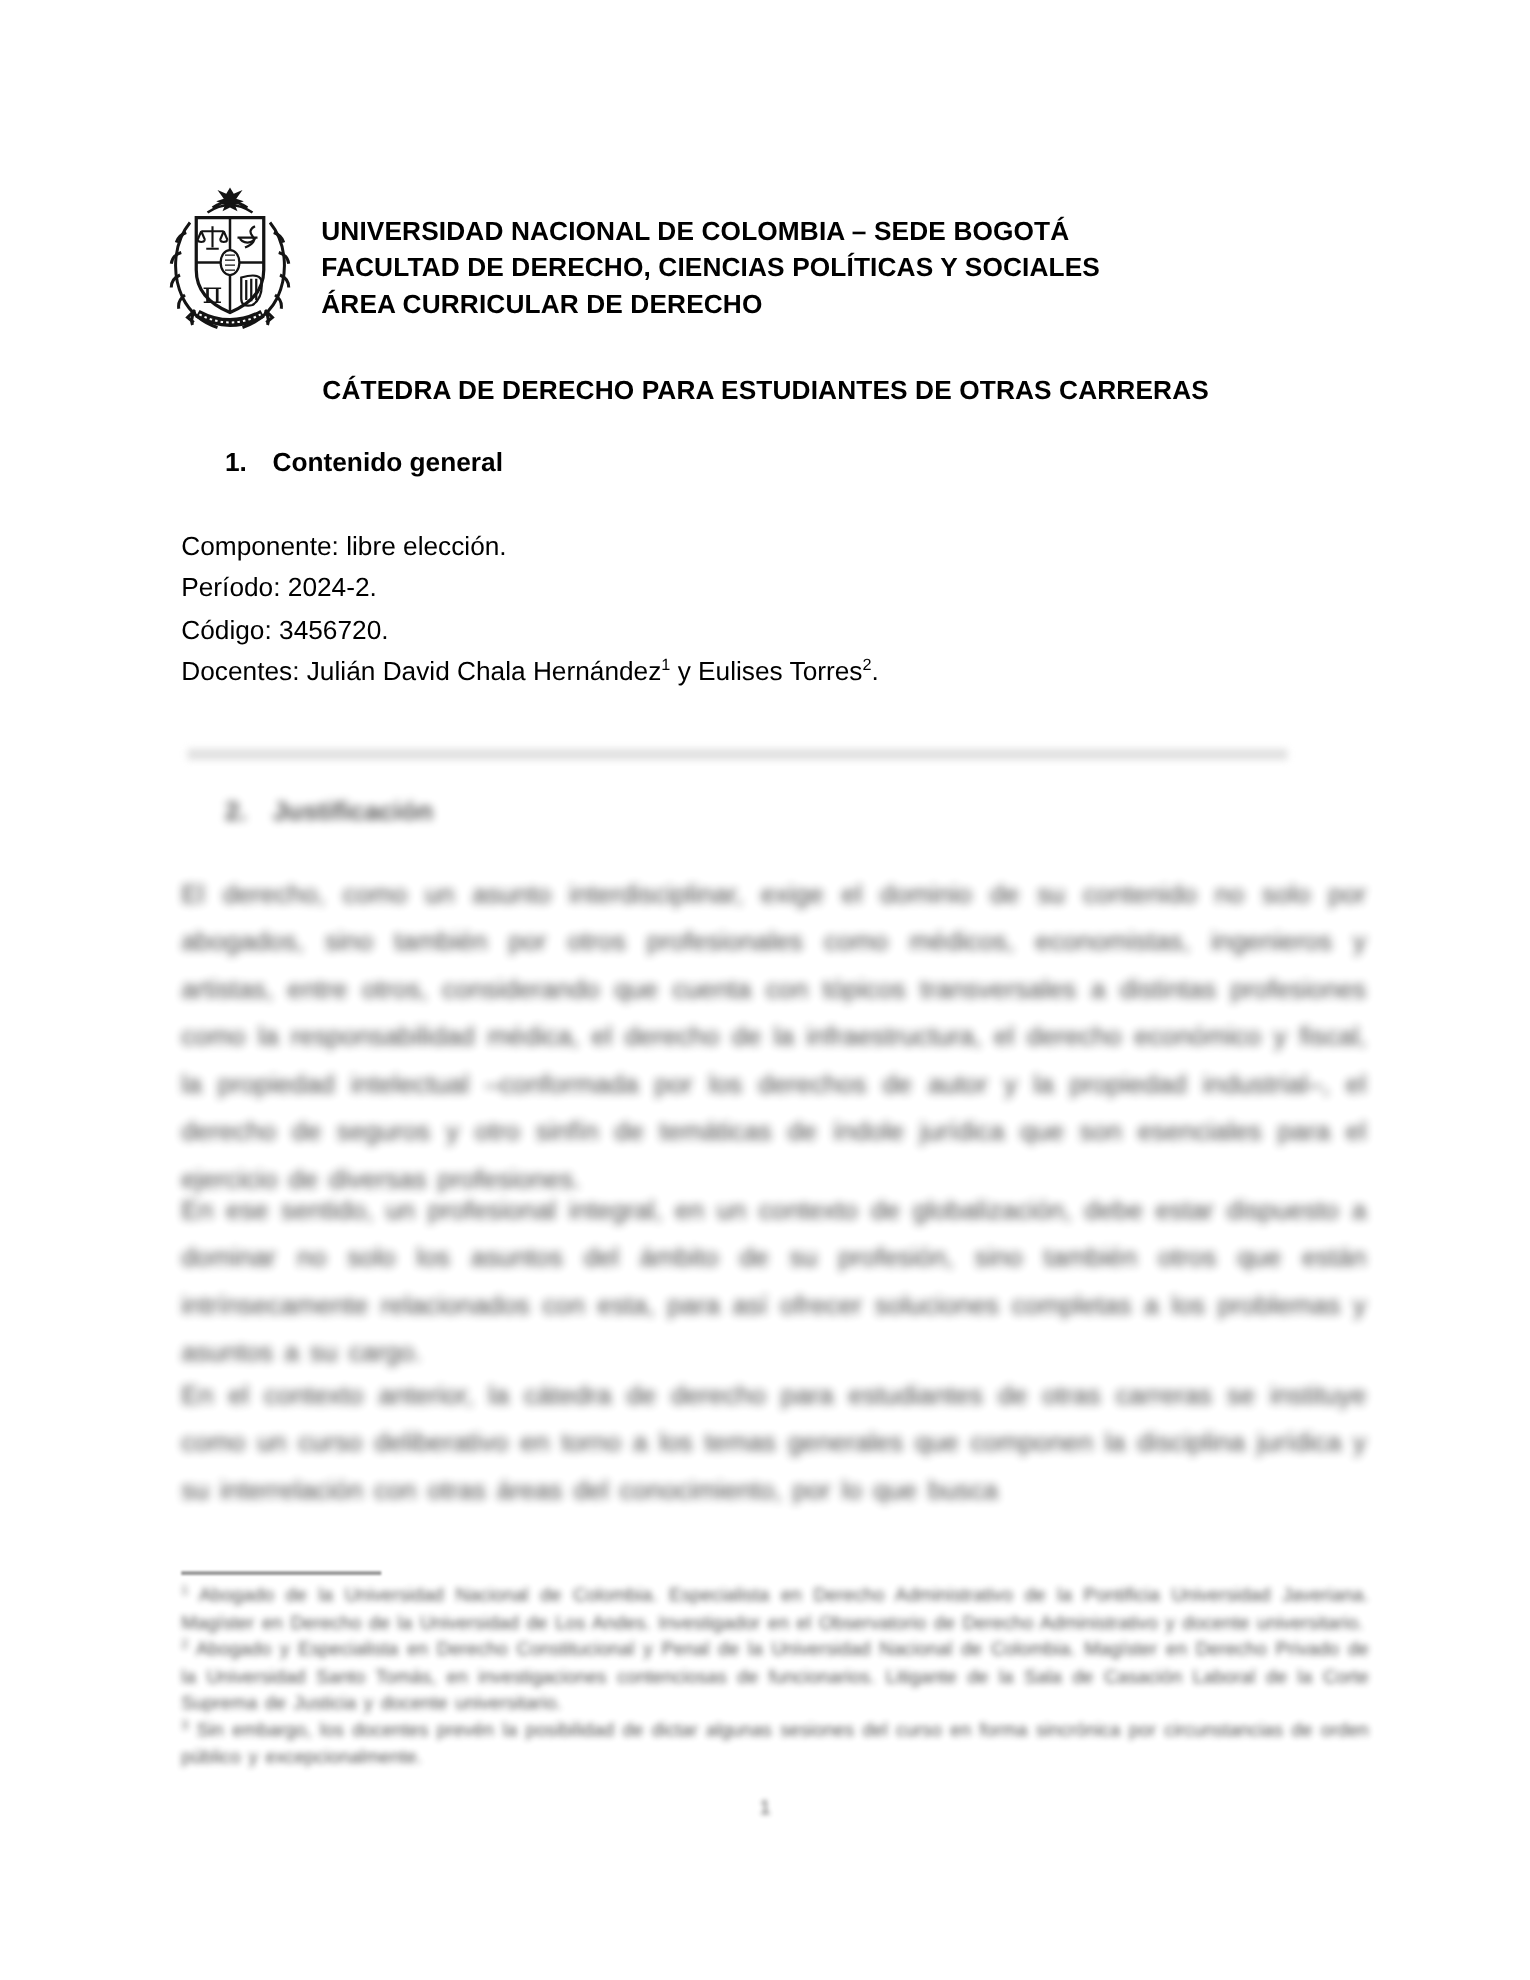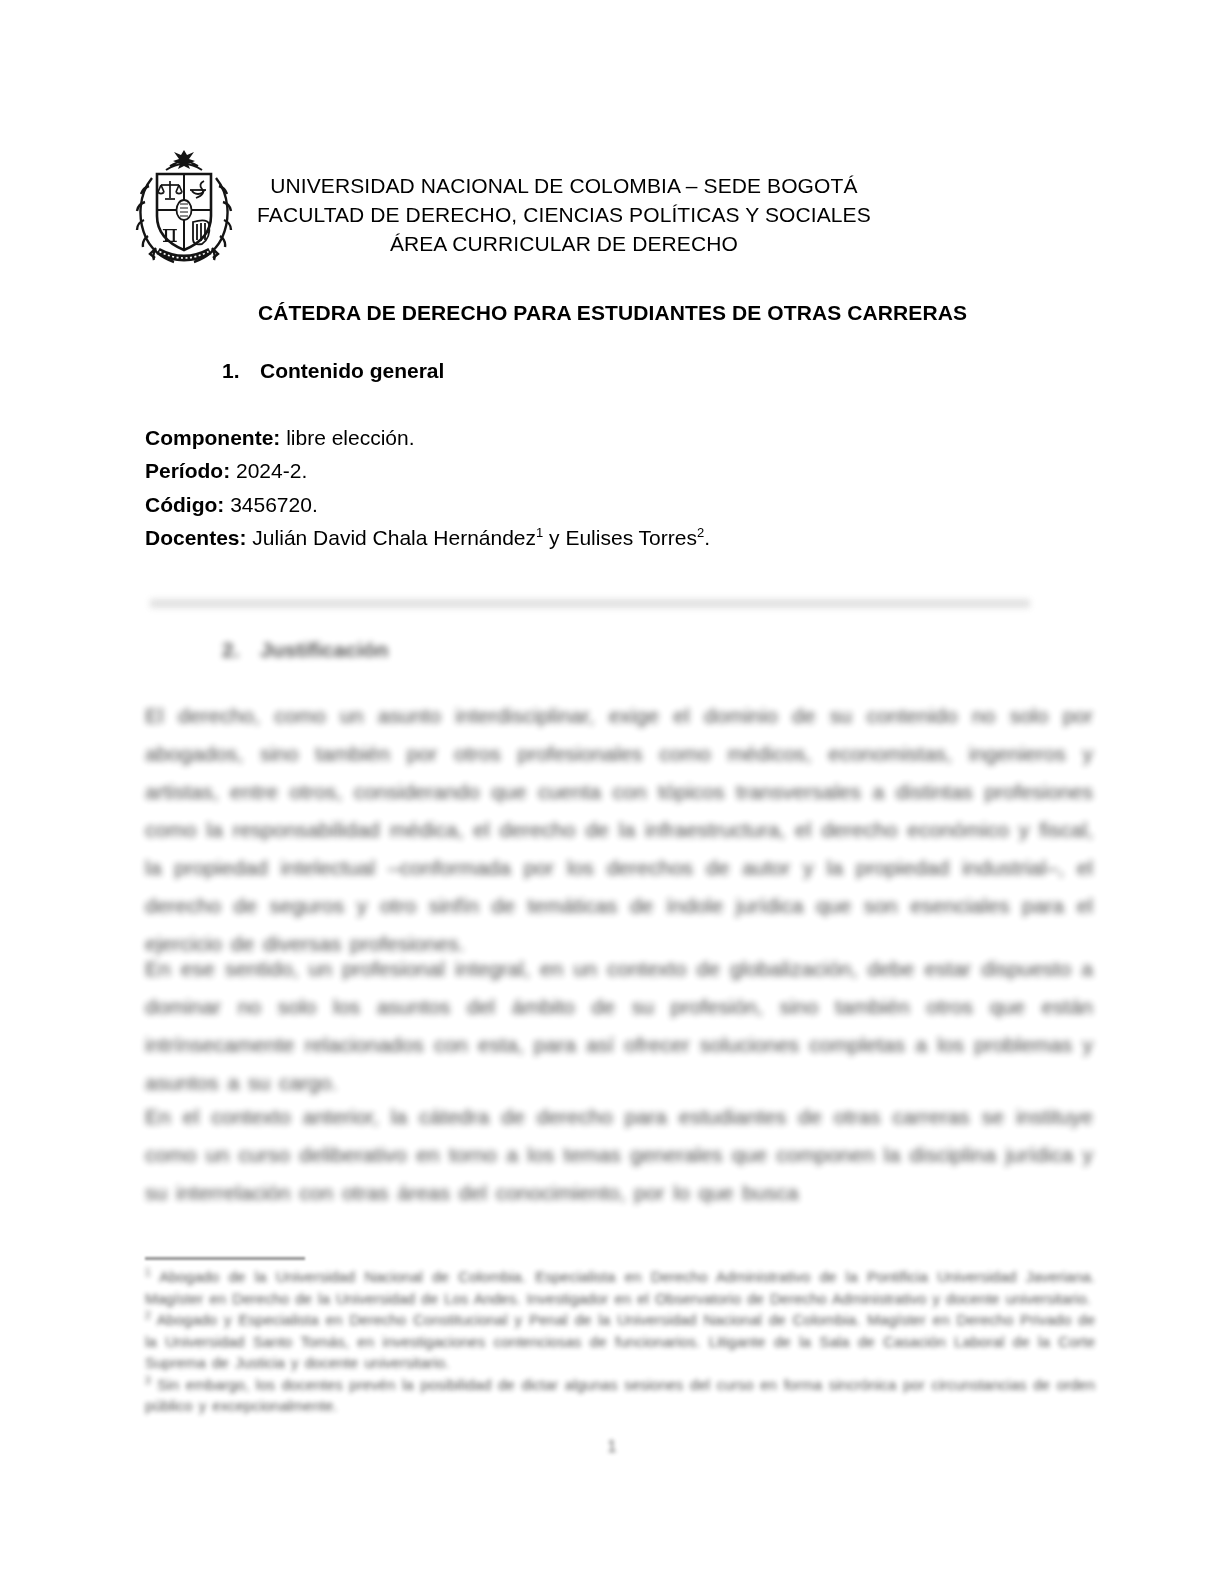--- a/index.html
+++ b/index.html
@@ -9,42 +9,42 @@
     background:#ffffff;
     color:#000;
     font-family:"Liberation Sans", sans-serif;
     overflow:hidden;
   }
   
   .logo{position:absolute;left:131px;top:146px;width:106px;height:122px;}
   
   .letterhead{
     position:absolute;left:257px;top:171px;
-    font-size:21px;font-weight:400;line-height:29px;
-    letter-spacing:.1px;white-space:nowrap;text-align:center;
+    font-size:21px;font-weight:700;line-height:29px;
+    letter-spacing:.1px;white-space:nowrap;
   }
   
   .doc-title{
     position:absolute;left:140px;top:301px;width:945px;
     text-align:center;font-size:21px;font-weight:700;letter-spacing:.1px;
   }
   
   .sec-heading{
     position:absolute;left:180px;
-    font-size:21px;font-weight:700;margin-left:42px;
+    font-size:21px;font-weight:700;
   }
   .sec-heading .num{display:inline-block;width:38px;}
   #sec1{top:359px;}
   #sec2{top:638px;filter:blur(3.4px);opacity:.68;}
   
   .fields{
     position:absolute;left:145px;top:421px;width:960px;
     font-size:21px;line-height:33.4px;
   }
-  .fields b{font-weight:700;}
+  .fields b{font-weight:400;}
   .fields sup{font-size:13px;line-height:0;}
   .it{font-style:italic;}
   
   .fade-band{
     position:absolute;left:150px;top:599px;width:880px;height:9px;
     background:#c9c9c9;filter:blur(3px);opacity:.55;
   }
   
   .blur-par{
     position:absolute;left:145px;width:948px;

